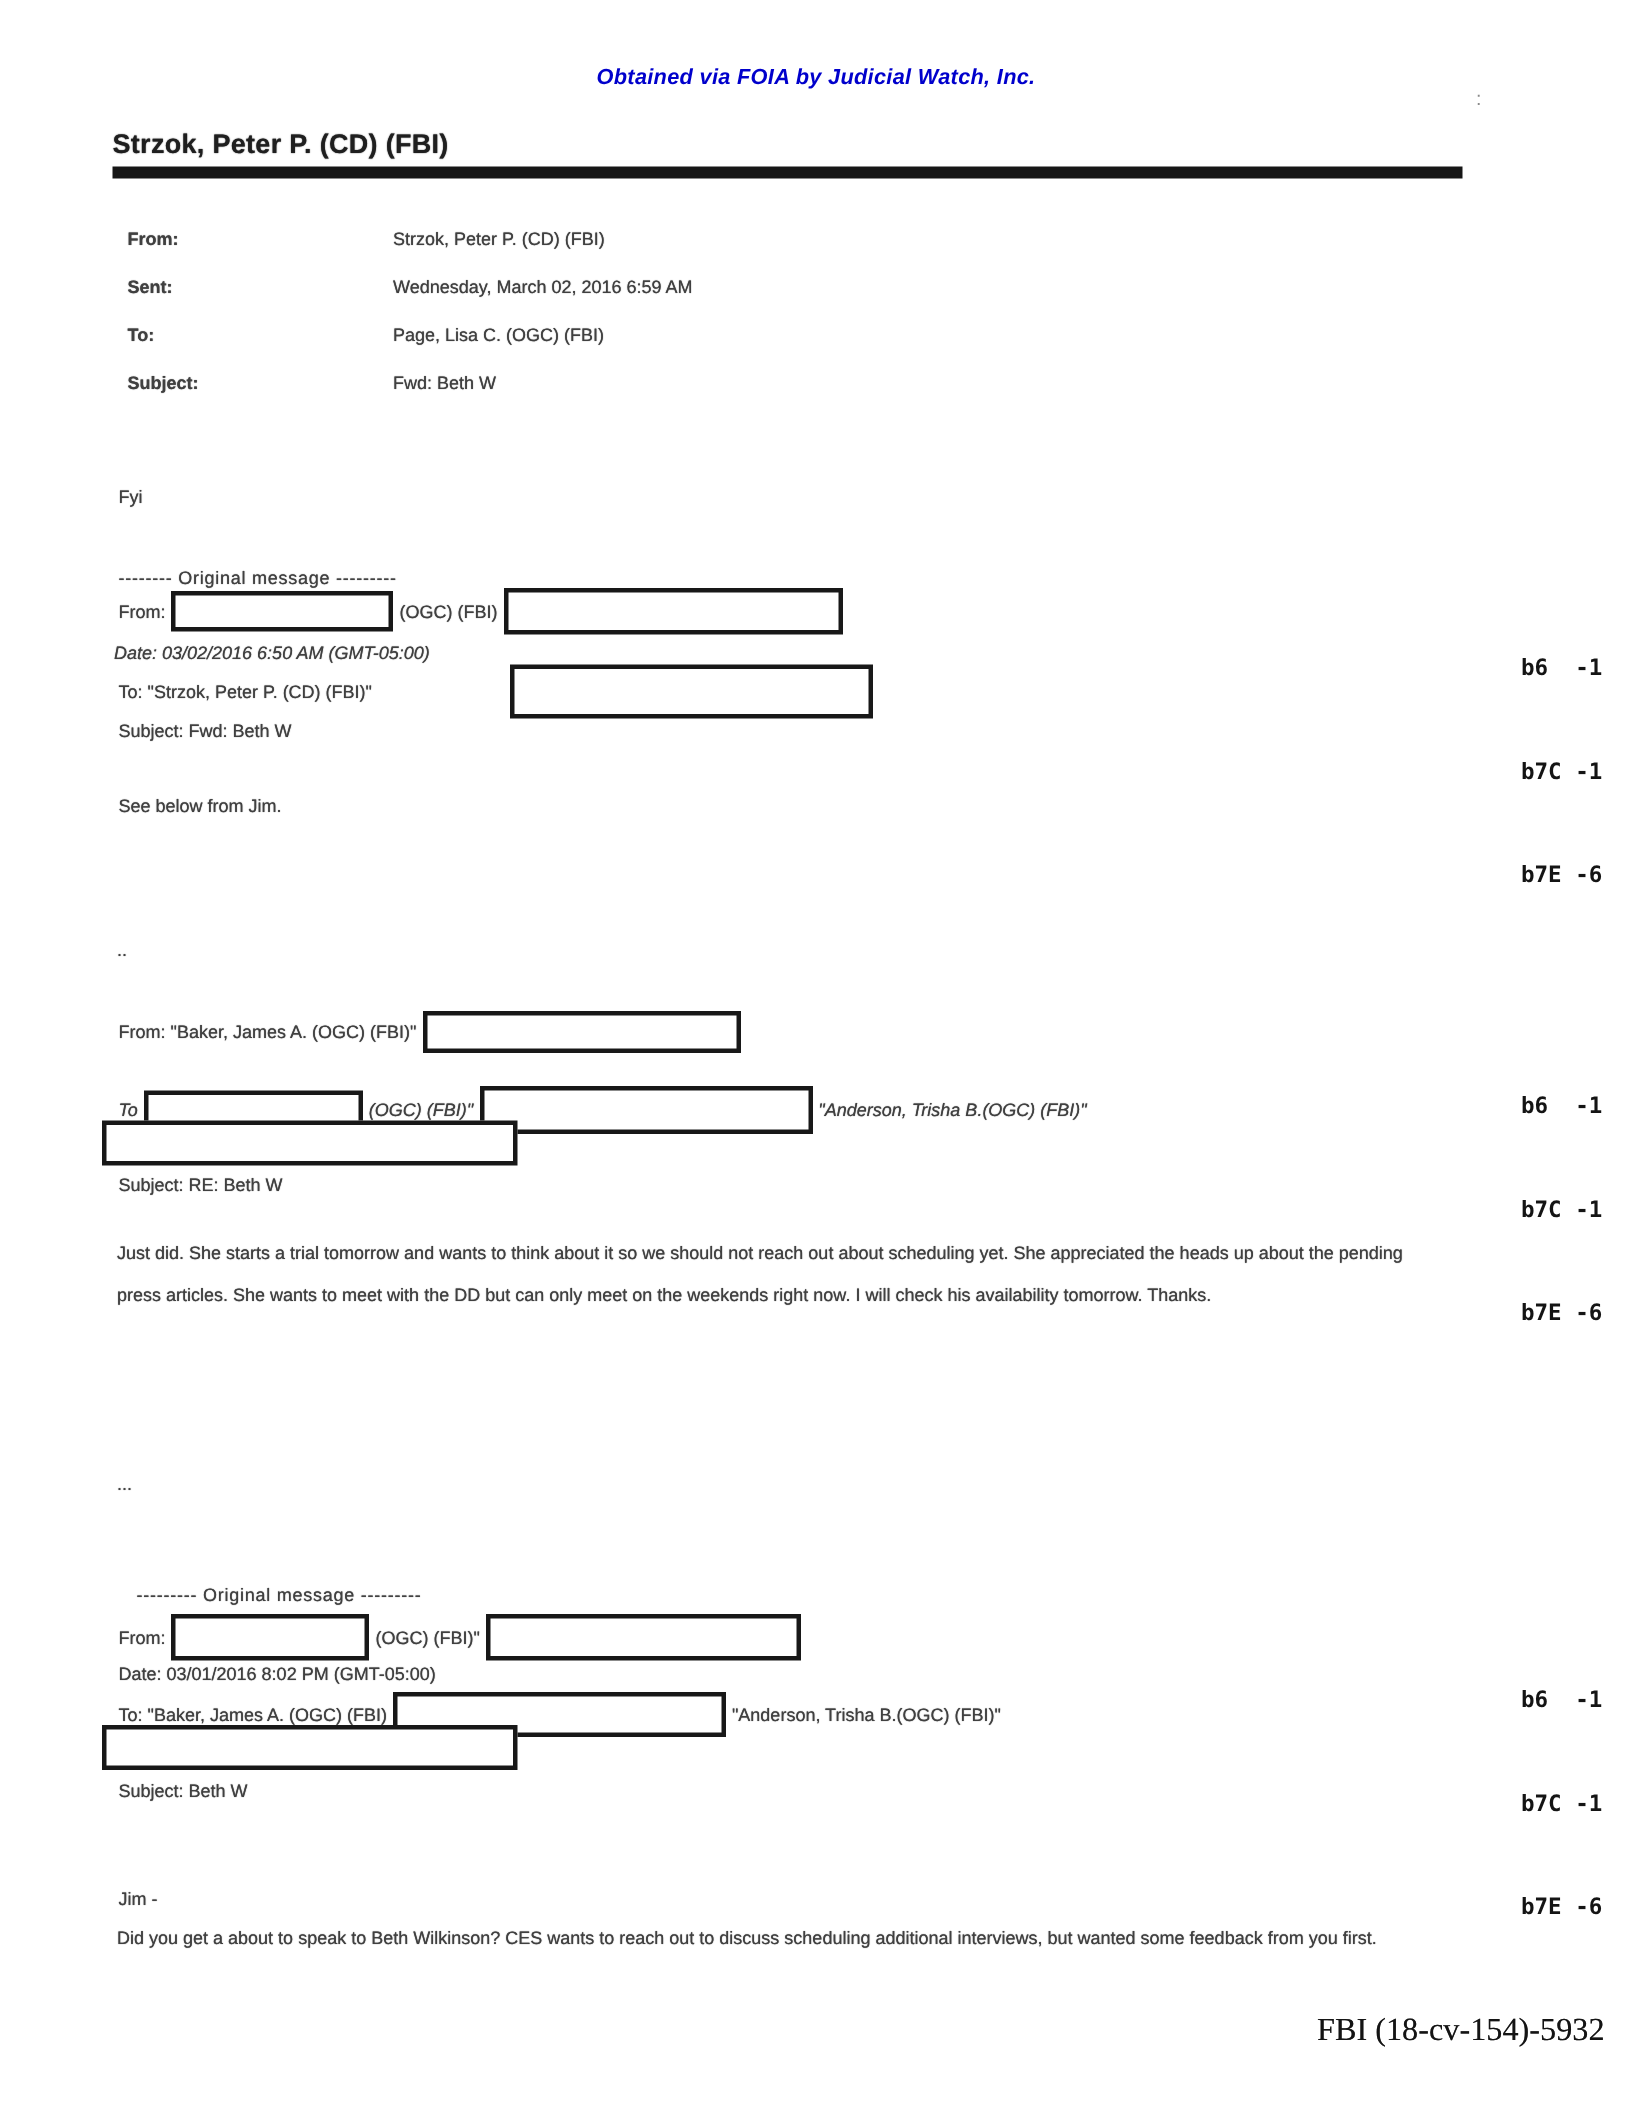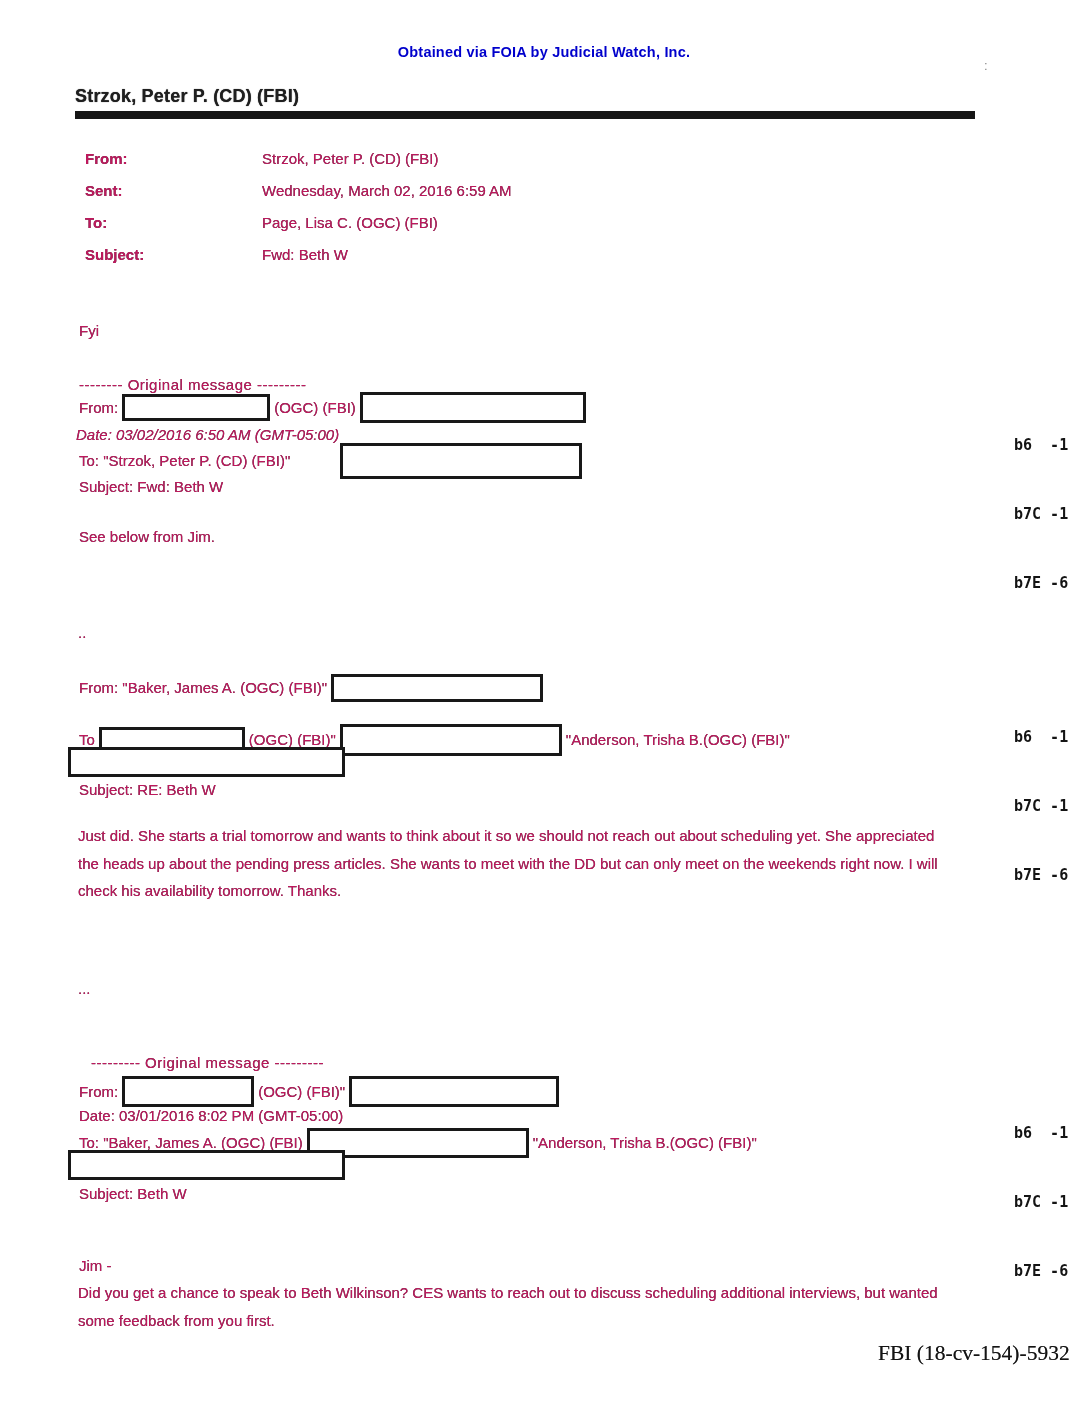--- a/index.html
+++ b/index.html
@@ -7,23 +7,23 @@
     position:relative;
     width:1088px;height:1408px;
     background:#ffffff;
     font-family:"Liberation Sans", sans-serif;
     color:#1f1f1f;
     overflow:hidden;
     margin:0 auto;
   }
   .abs{position:absolute;}
   .scan{
-    color:#be185d;
+    color:#404040;
     text-shadow:0 0 .6px rgba(30,30,30,.85);
-    font-size:15px;
+    font-size:12px;
     line-height:26px;
     white-space:nowrap;
   }
   .watermark{
     top:44px;left:0;width:100%;
     text-align:center;
     font-weight:bold;
     font-size:14.5px;
     letter-spacing:.2px;
   }
@@ -75,21 +75,21 @@
     font-size:21.5px;
     color:#141414;
     text-shadow:0 0 .4px rgba(0,0,0,.6);
   }
 </style>
 </head>
 <body>
 
 <div class="page">
 
-  <div class="abs watermark" style="color:#0000cc;">Obtained via FOIA by Judicial Watch, Inc.</div>
+  <div class="abs watermark" style="color:#0000cc;font-style:italic;">Obtained via FOIA by Judicial Watch, Inc.</div>
 
   <div class="abs artifact">:</div>
 
   <div class="abs doc-title">Strzok, Peter P. (CD) (FBI)</div>
   <div class="abs title-bar"></div>
 
   <div class="abs scan hdr-row" style="top:146px;">
     <span class="hdr-label">From:</span>
     <span class="val">Strzok, Peter P. (CD) (FBI)</span>
   </div>
@@ -134,21 +134,21 @@
 
   <div class="abs scan" style="top:620px;left:78px;">..</div>
 
 
   <div class="abs scan row" style="top:674px;left:79px;">
     <span>From: "Baker, James A. (OGC) (FBI)"</span>
     <span class="redact" style="width:212px;height:28px;"></span>
   </div>
 
 
-  <div class="abs scan row" style="top:724px;left:79px;">
+  <div class="abs scan row" style="top:724px;left:79px;font-style:italic;">
     <span>To</span>
     <span class="redact" style="width:146px;height:26px;"></span>
     <span>(OGC) (FBI)"</span>
     <span class="redact" style="width:222px;height:32px;"></span>
     <span>"Anderson, Trisha B.(OGC) (FBI)"</span>
   </div>
 
   <div class="abs redact" style="top:747px;left:68px;width:277px;height:30px;"></div>
 
   <div class="abs scan" style="top:777px;left:79px;">Subject: RE: Beth W</div>
@@ -184,17 +184,17 @@
 
   <div class="abs scan" style="top:1181px;left:79px;">Subject: Beth W</div>
 
   <div class="abs codes" style="top:1076px;">
     <div>b6  -1</div>
     <div>b7C -1</div>
     <div>b7E -6</div>
   </div>
 
   <div class="abs scan" style="top:1253px;left:79px;">Jim -</div>
-  <div class="abs scan para" style="top:1279px;left:78px;width:860px;">Did you get a chance to speak to Beth Wilkinson?  CES wants to reach out to discuss scheduling additional interviews, but wanted some feedback from you first.</div>
+  <div class="abs scan para" style="top:1279px;left:78px;width:860px;">Did you get a about to speak to Beth Wilkinson?  CES wants to reach out to discuss scheduling additional interviews, but wanted some feedback from you first.</div>
 
   <div class="abs footer">FBI (18-cv-154)-5932</div>
 
 </div>
 
 </body></html>

